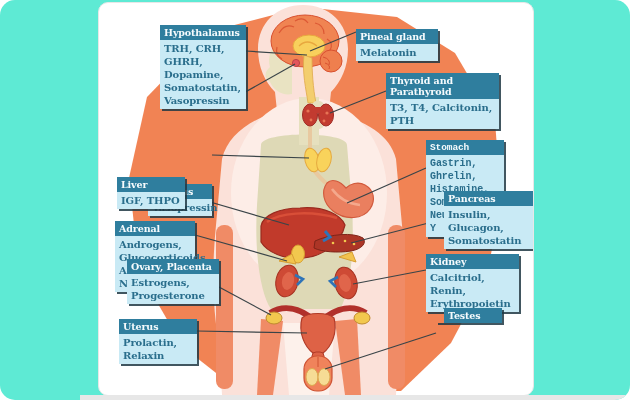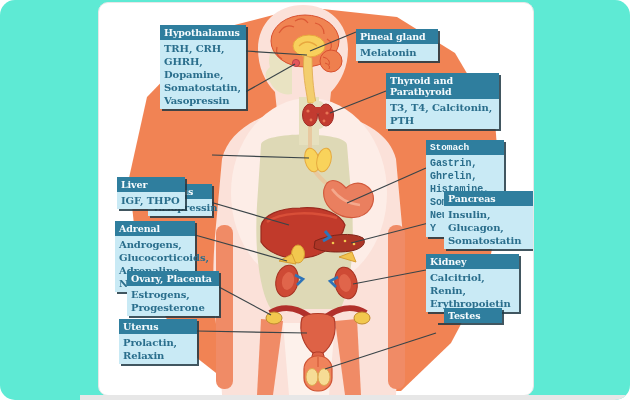--- a/index.html
+++ b/index.html
@@ -150,21 +150,21 @@
       <div class="label-body">Vasopressin</div>
     </div>
     <div class="label-box" style="left:18px;top:174px;width:68px;">
       <div class="label-title">Liver</div>
       <div class="label-body">IGF, THPO</div>
     </div>
     <div class="label-box" style="left:16px;top:205px;width:80px;margin-top:13px;">
       <div class="label-title">Adrenal</div>
       <div class="label-body">Androgens, Glucocorticoids, Adrenaline, Noradrenaline</div>
     </div>
-    <div class="label-box" style="left:28px;top:268px;width:92px;">
+    <div class="label-box" style="left:28px;top:256px;width:92px;">
       <div class="label-title">Ovary, Placenta</div>
       <div class="label-body">Estrogens, Progesterone</div>
     </div>
     <div class="label-box" style="left:20px;top:316px;width:78px;">
       <div class="label-title">Uterus</div>
       <div class="label-body">Prolactin, Relaxin</div>
     </div>
     <div class="label-box" style="left:257px;top:26px;width:82px;">
       <div class="label-title">Pineal gland</div>
       <div class="label-body">Melatonin</div>

